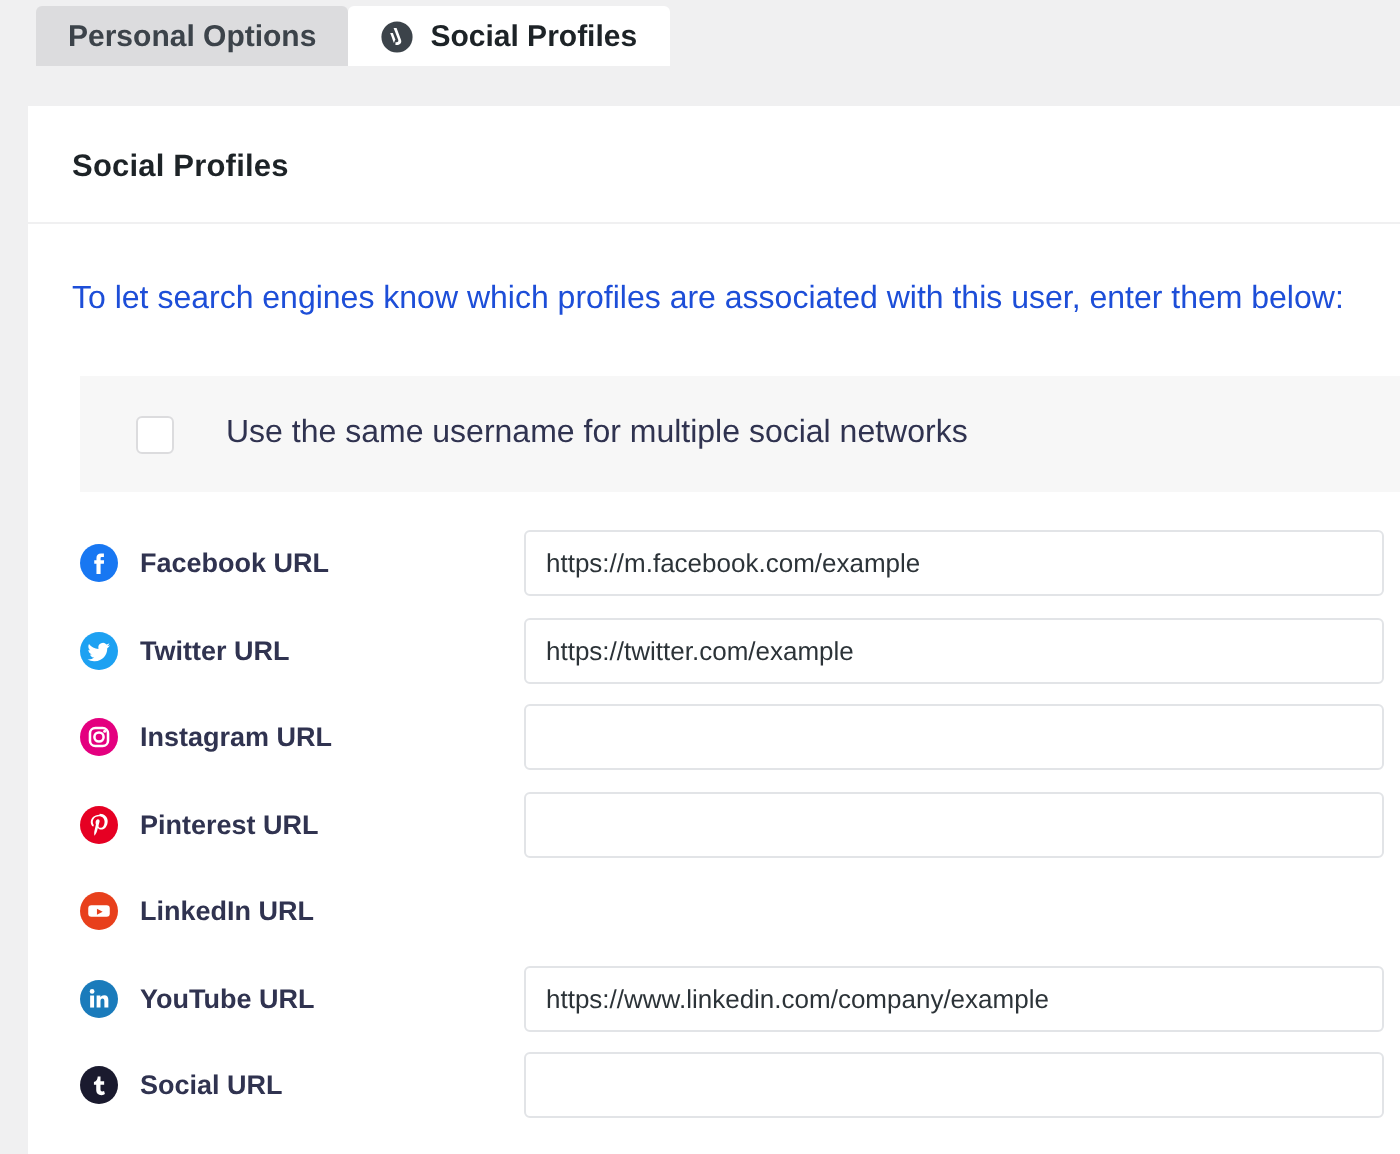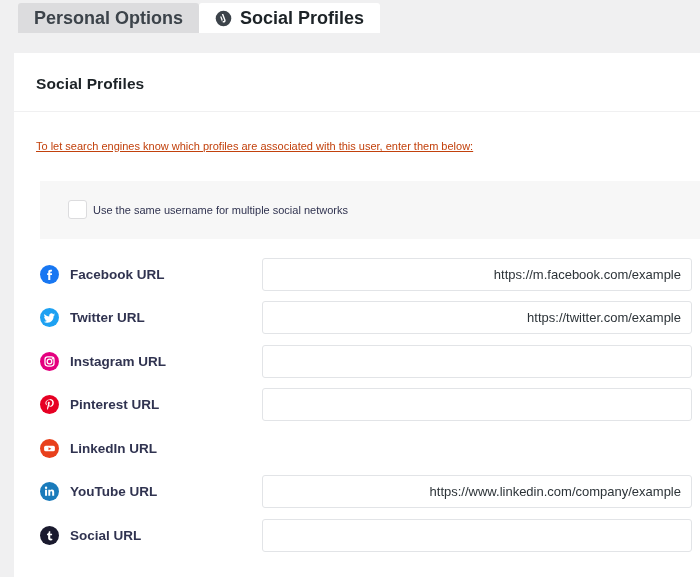--- a/index.html
+++ b/index.html
@@ -24,21 +24,21 @@
     align-items: flex-end;
     background: #f0f0f1;
     box-sizing: border-box;
   }
   .tab {
     height: 30px;
     display: flex;
     align-items: center;
     gap: 8px;
     padding: 0 16px;
-    font-size: 18px;
+    font-size: 15px;
     font-weight: 700;
     color: #3c434a;
     border-top-left-radius: 3px;
     border-top-right-radius: 3px;
     box-sizing: border-box;
     white-space: nowrap;
     cursor: pointer;
     user-select: none;
   }
   .tab.inactive {
@@ -71,24 +71,23 @@
   }
   .card-title {
     margin: 0;
     font-size: 15.5px;
     font-weight: 700;
     color: #1d2327;
     letter-spacing: 0.1px;
   }
   .card-intro {
     padding: 26px 22px 0 22px;
-    font-size: 11px;
-    color: #c2410c;
+    font-size: 16px;
+    color: #1d4ed8;
     line-height: 1.5;
-    text-decoration: underline;
   }
 
   
   .checkbox-band {
     margin: 26px 0 0 26px;
     background: #f7f7f7;
     height: 58px;
     display: flex;
     align-items: center;
     padding-left: 28px;
@@ -97,22 +96,22 @@
   .cbx {
     width: 17px;
     height: 17px;
     border: 1px solid #dcdcde;
     background: #ffffff;
     border-radius: 3px;
     flex: none;
     cursor: pointer;
   }
   .cbx-label {
-    margin-left: 6px;
-    font-size: 11px;
+    margin-left: 26px;
+    font-size: 16px;
     color: #303350;
     user-select: none;
     cursor: pointer;
   }
 
   
   .rows {
     padding-top: 14px;
   }
   .row {
@@ -147,21 +146,20 @@
     height: 33px;
     border: 1px solid #e2e4e7;
     border-radius: 3px;
     background: #ffffff;
     box-sizing: border-box;
     padding: 0 10px;
     font-family: "Liberation Sans", sans-serif;
     font-size: 13px;
     color: #2c3338;
     outline: none;
-    text-align: right;
   }
   .row-input::placeholder { color: #8c8f94; }
 </style>
 </head>
 <body>
 
 <div class="tabbar">
   <div class="tab inactive">
     <span>Personal Options</span>
   </div>

